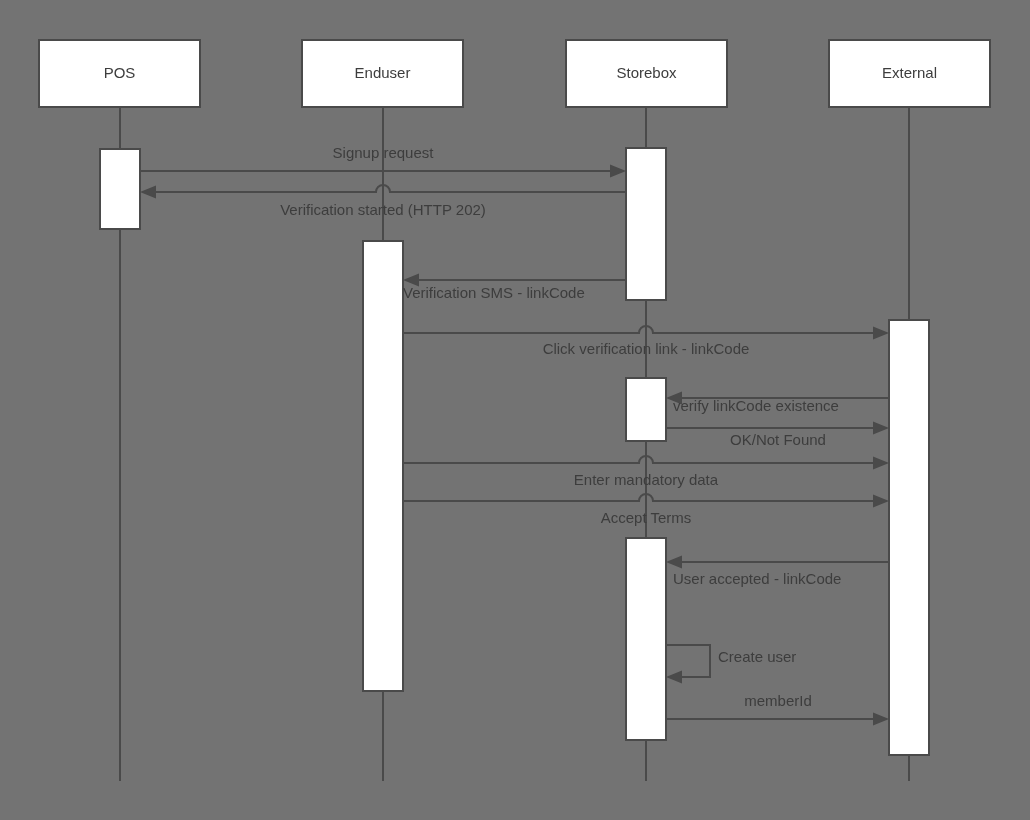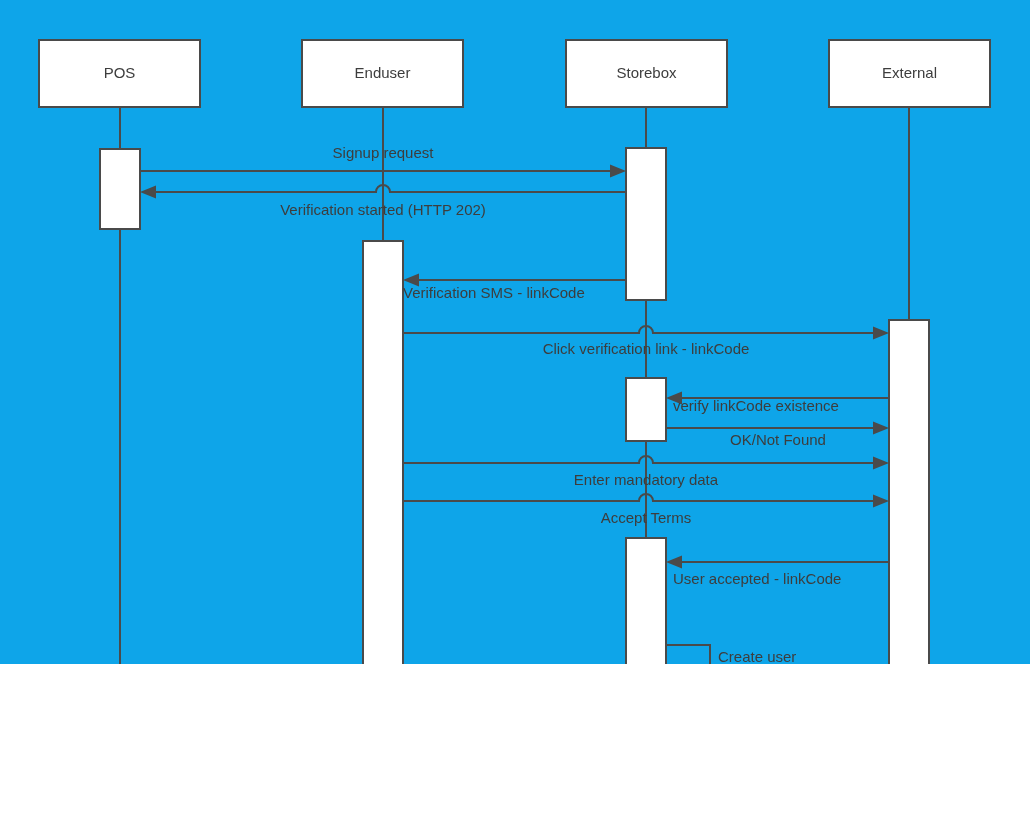--- a/index.html
+++ b/index.html
@@ -7,22 +7,22 @@
     margin: 0;
     padding: 0;
     background: #ffffff;
   }
   body {
     font-family: "Liberation Sans", sans-serif;
   }
   #diagram-root {
     position: relative;
     width: 1030px;
-    height: 664px;
-    background: #0ea5e9;
+    height: 820px;
+    background: #737373;
     overflow: hidden;
   }
   svg.seq-canvas {
     position: absolute;
     left: 0;
     top: 0;
     width: 1030px;
     height: 820px;
     display: block;
   }

